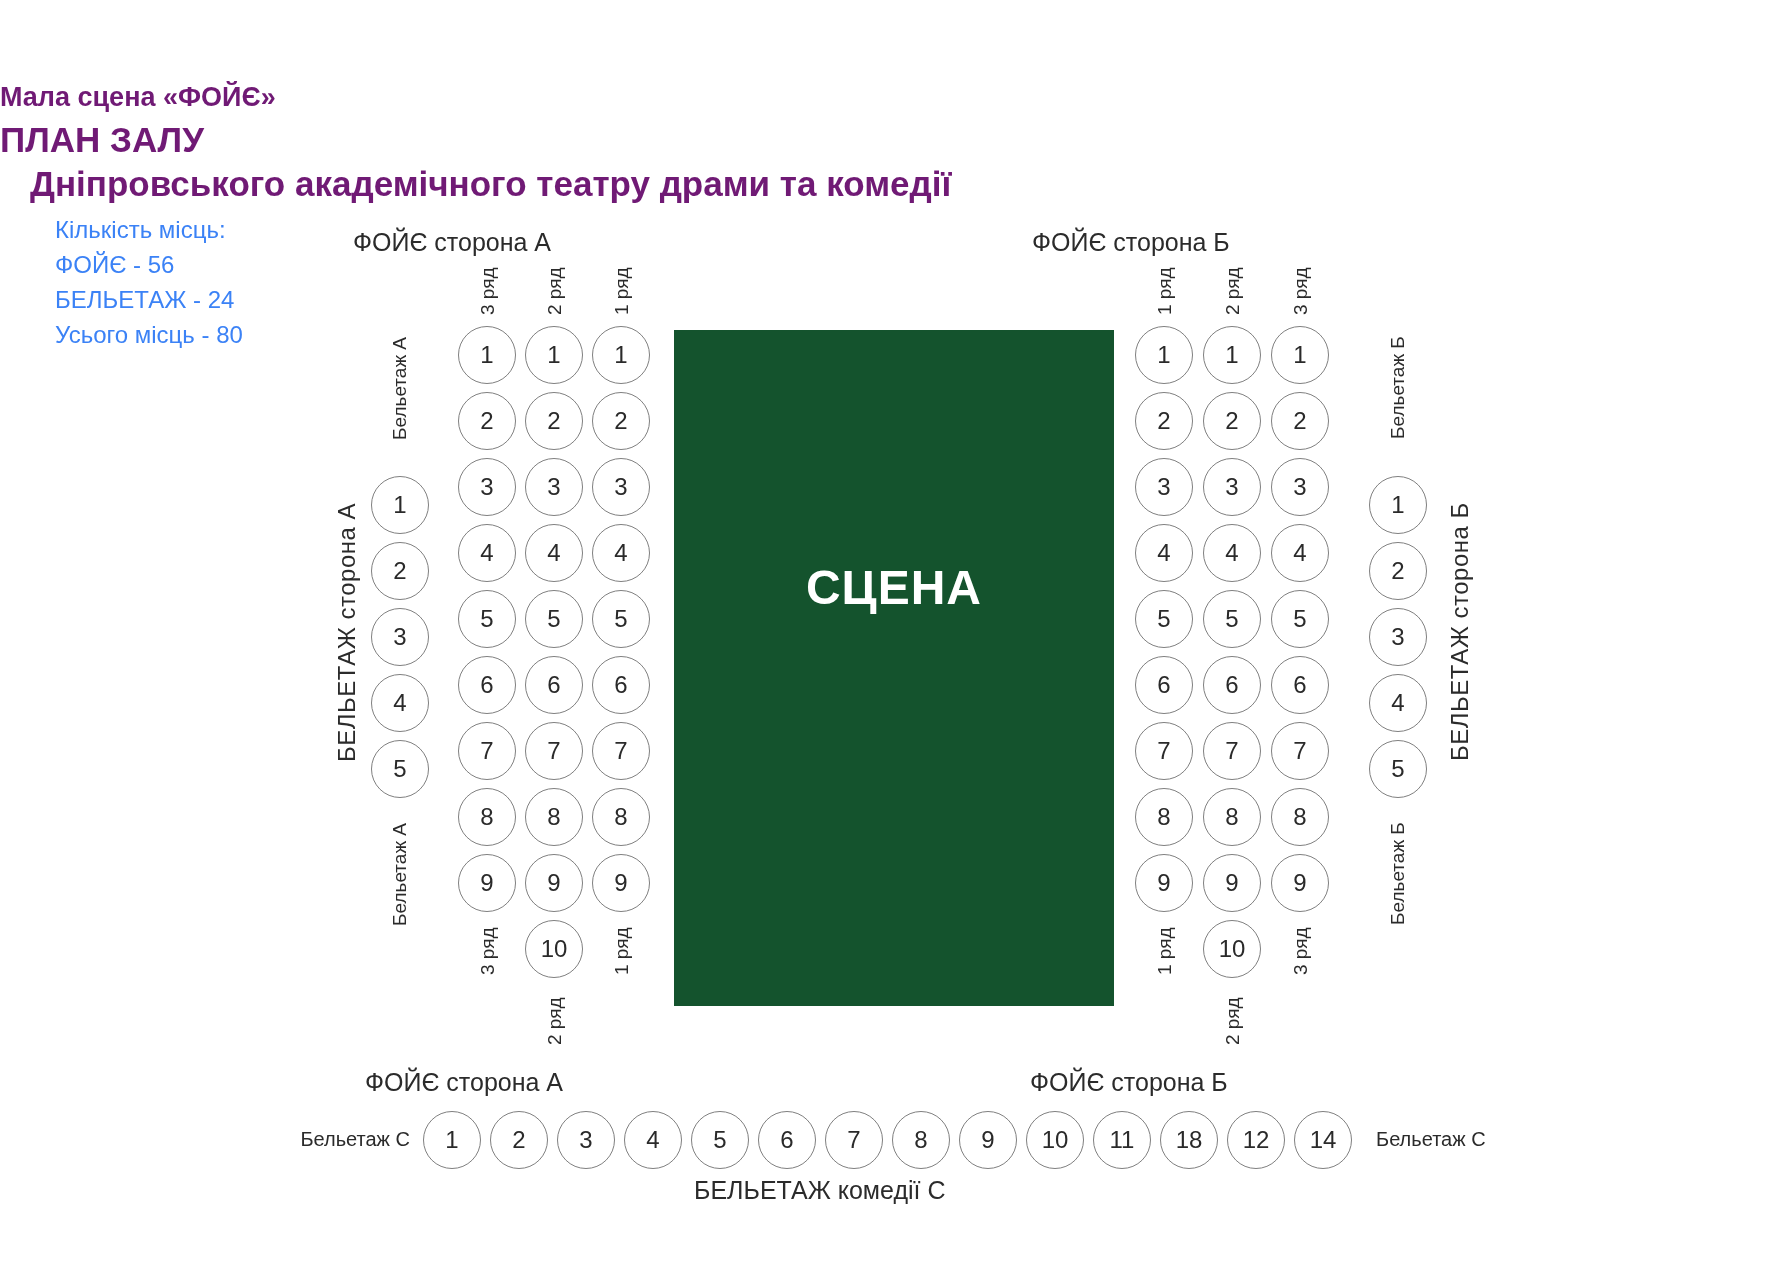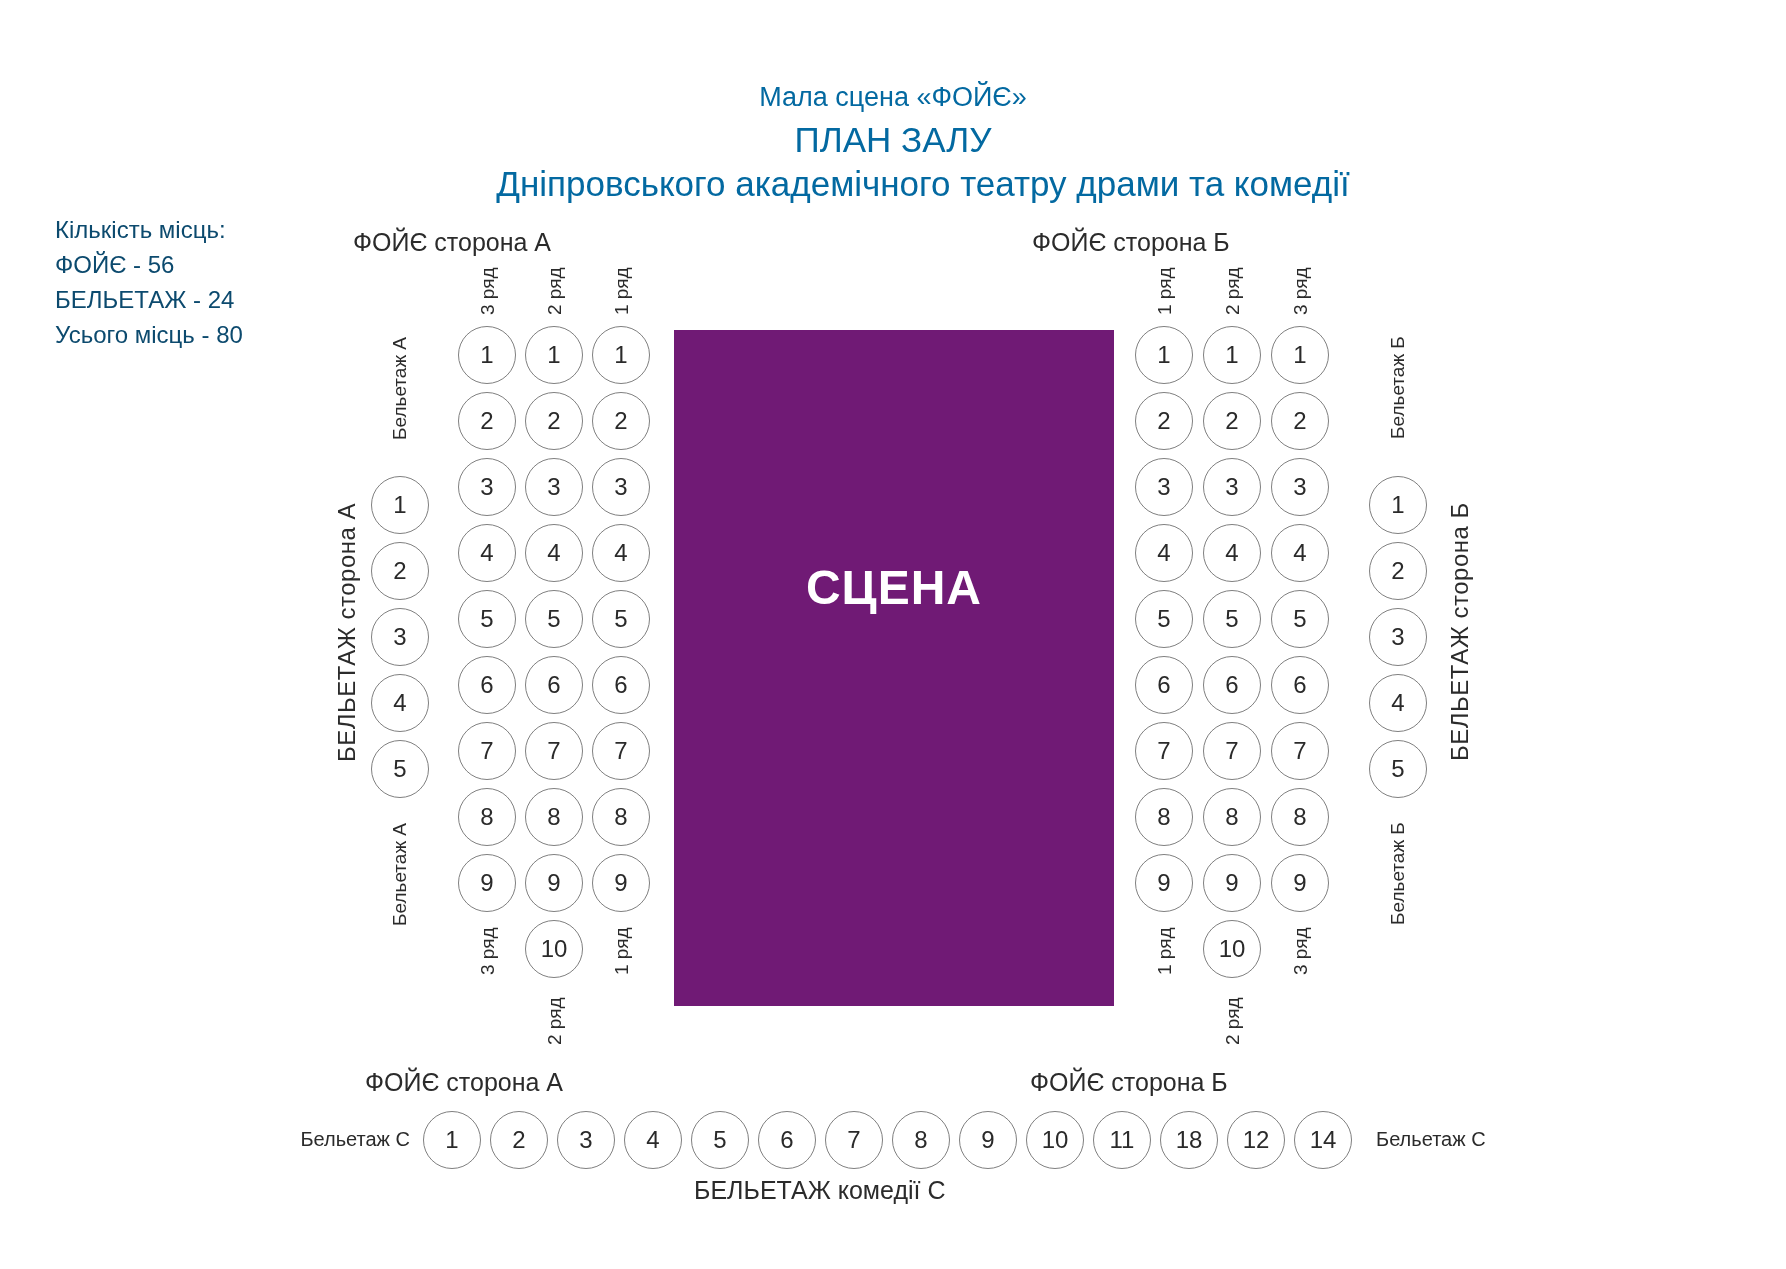--- a/index.html
+++ b/index.html
@@ -1,25 +1,25 @@
 <!DOCTYPE html>
 <html><head>
 <meta charset="utf-8">
 <style>
   html, body { margin: 0; padding: 0; background: #ffffff; }
   body { font-family: "Liberation Sans", "DejaVu Sans", sans-serif; color: #2a2a2a; }
   .canvas { position: relative; width: 1786px; height: 1269px; background: #ffffff; overflow: hidden; }
   .abs { position: absolute; }
 
-  .title-line { left: 0; width: 1786px; text-align: center; font-weight: 400; color: #0369a1; }
+  .title-line { left: 0; width: 1786px; font-weight: 700; color: #701a75; }
   .t-sub     { top: 82px;  font-size: 27px; }
   .t-main    { top: 120px; font-size: 35px; }
   .t-theatre { top: 164px; font-size: 35px; padding-left: 30px; }
 
-  .capacity { left: 55px; top: 212px; font-size: 24px; line-height: 35px; color: #0c4a6e; }
+  .capacity { left: 55px; top: 212px; font-size: 24px; line-height: 35px; color: #3b82f6; }
 
   .section-header { text-align: left; font-size: 25px; color: #2b2b2b; }
 
   .vtext { writing-mode: vertical-rl; transform: rotate(180deg); white-space: nowrap;
            display: grid; place-items: center; color: #2b2b2b; }
   .row-label  { font-size: 19px; width: 26px; height: 70px; }
   .belle-label { font-size: 19px; width: 28px; height: 152px; }
   .side-label { font-size: 24px; width: 34px; height: 384px; letter-spacing: 0.5px; }
 
   .seat-col { display: flex; flex-direction: column; gap: 8px; }
@@ -98,21 +98,21 @@
       <div class="seat">6</div>
       <div class="seat">7</div>
       <div class="seat">8</div>
       <div class="seat">9</div>
     </div>
   <div class="abs vtext row-label" style="left:475px; top:916px;">3 ряд</div>
   <div class="abs vtext row-label" style="left:542px; top:986px;">2 ряд</div>
   <div class="abs vtext row-label" style="left:609px; top:916px;">1 ряд</div>
   <div class="abs section-header" style="left:365px; top:1068px; width:400px;">ФОЙЄ сторона А</div>
 
-  <div class="abs stage" style="background: #701a75;">
+  <div class="abs stage" style="background: #14532d;">
     <div class="abs stage-label">СЦЕНА</div>
   </div>
 
   <div class="abs section-header" style="left:1032px; top:228px; width:400px;">ФОЙЄ сторона Б</div>
   <div class="abs vtext row-label" style="left:1152px; top:256px;">1 ряд</div>
   <div class="abs vtext row-label" style="left:1220px; top:256px;">2 ряд</div>
   <div class="abs vtext row-label" style="left:1288px; top:256px;">3 ряд</div>
   <div class="abs seat-col" style="left:1135px; top:326px;">
       <div class="seat">1</div>
       <div class="seat">2</div>

